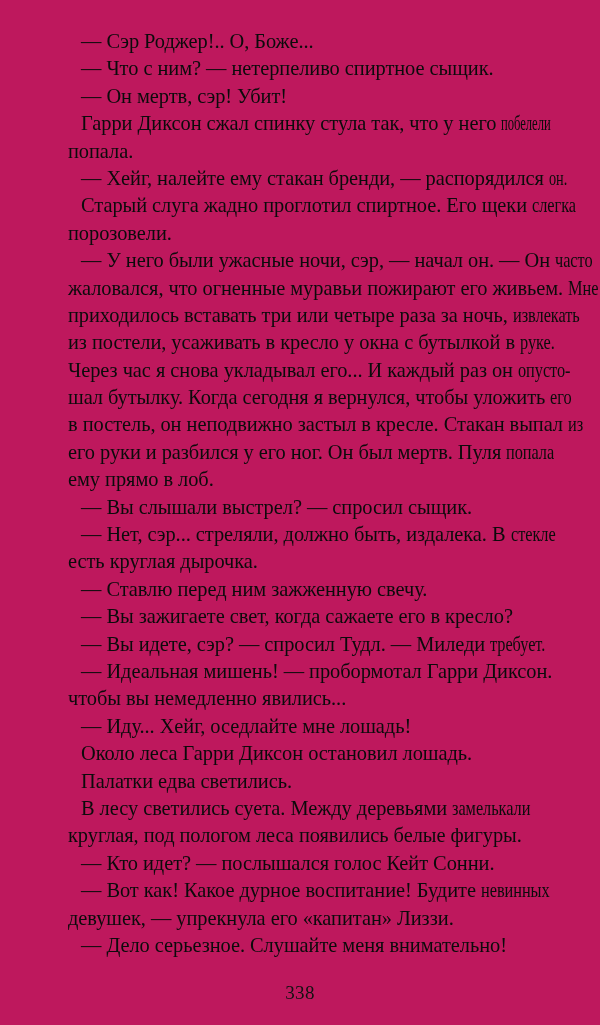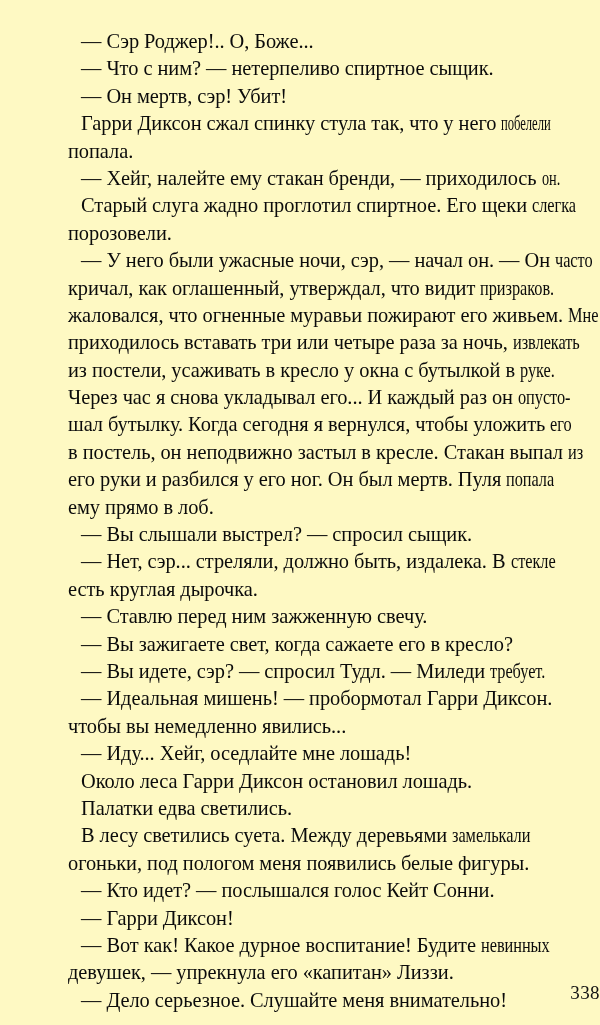--- a/index.html
+++ b/index.html
@@ -17,21 +17,21 @@
     color: #000000;
     -webkit-font-smoothing: none;
   }
 
   #page {
     position: absolute;
     left: 0;
     top: 0;
     width: 600px;
     height: 1025px;
-    background: #fef9c3;
+    background: #be185d;
   }
 
   
   #text-block {
     position: absolute;
     left: 68px;
     top: 28px;
     width: 468px;
   }
 
@@ -59,65 +59,63 @@
   .sq-md  { transform: scaleX(0.80); }
   .sq-lg  { transform: scaleX(0.70); }
   .sq-xl  { transform: scaleX(0.62); }
 
   
   #folio {
     position: absolute;
     top: 982px;
     left: 0;
     width: 600px;
-    text-align: right;
+    text-align: center;
     font-size: 19px;
     color: #121212;
     letter-spacing: 0.4px;
   }
 </style>
 </head>
 <body>
 
 <div id="page">
 
   <div id="text-block">
       <div class="line indent"><span>— Сэр Роджер!.. О, Боже...</span></div>
       <div class="line indent"><span>— Что с ним? — нетерпеливо спиртное сыщик.</span></div>
       <div class="line indent"><span>— Он мертв, сэр! Убит!</span></div>
       <div class="line indent"><span>Гарри Диксон сжал спинку стула так, что у него </span><span class="squeeze sq-xl">побелели</span></div>
       <div class="line"><span>попала.</span></div>
-      <div class="line indent"><span>— Хейг, налейте ему стакан бренди, — приходилось </span><span class="squeeze sq-lg">он.</span></div>
+      <div class="line indent"><span>— Хейг, налейте ему стакан бренди, — распорядился </span><span class="squeeze sq-lg">он.</span></div>
       <div class="line indent"><span>Старый слуга жадно проглотил спиртное. Его щеки </span><span class="squeeze sq-md">слегка</span></div>
       <div class="line"><span>порозовели.</span></div>
       <div class="line indent"><span>— У него были ужасные ночи, сэр, — начал он. — Он </span><span class="squeeze sq-md">часто</span></div>
-      <div class="line"><span>кричал, как оглашенный, утверждал, что видит </span><span class="squeeze sq-md">призраков.</span></div>
       <div class="line"><span>жаловался, что огненные муравьи пожирают его живьем. </span><span class="squeeze sq-md">Мне</span></div>
       <div class="line"><span>приходилось вставать три или четыре раза за ночь, </span><span class="squeeze sq-md">извлекать</span></div>
       <div class="line"><span>из постели, усаживать в кресло у окна с бутылкой в </span><span class="squeeze sq-md">руке.</span></div>
       <div class="line"><span>Через час я снова укладывал его... И каждый раз он </span><span class="squeeze sq-md">опусто-</span></div>
       <div class="line"><span>шал бутылку. Когда сегодня я вернулся, чтобы уложить </span><span class="squeeze sq-md">его</span></div>
       <div class="line"><span>в постель, он неподвижно застыл в кресле. Стакан выпал </span><span class="squeeze sq-md">из</span></div>
       <div class="line"><span>его руки и разбился у его ног. Он был мертв. Пуля </span><span class="squeeze sq-md">попала</span></div>
       <div class="line"><span>ему прямо в лоб.</span></div>
       <div class="line indent"><span>— Вы слышали выстрел? — спросил сыщик.</span></div>
       <div class="line indent"><span>— Нет, сэр... стреляли, должно быть, издалека. В </span><span class="squeeze sq-md">стекле</span></div>
       <div class="line"><span>есть круглая дырочка.</span></div>
       <div class="line indent"><span>— Ставлю перед ним зажженную свечу.</span></div>
       <div class="line indent"><span>— Вы зажигаете свет, когда сажаете его в кресло?</span></div>
       <div class="line indent"><span>— Вы идете, сэр? — спросил Тудл. — Миледи </span><span class="squeeze sq-md">требует.</span></div>
       <div class="line indent"><span>— Идеальная мишень! — пробормотал Гарри Диксон.</span></div>
       <div class="line"><span>чтобы вы немедленно явились...</span></div>
       <div class="line indent"><span>— Иду... Хейг, оседлайте мне лошадь!</span></div>
       <div class="line indent"><span>Около леса Гарри Диксон остановил лошадь.</span></div>
       <div class="line indent"><span>Палатки едва светились.</span></div>
       <div class="line indent"><span>В лесу светились суета. Между деревьями </span><span class="squeeze sq-md">замелькали</span></div>
-      <div class="line"><span>огоньки, под пологом меня появились белые фигуры.</span></div>
+      <div class="line"><span>круглая, под пологом леса появились белые фигуры.</span></div>
       <div class="line indent"><span>— Кто идет? — послышался голос Кейт Сонни.</span></div>
-      <div class="line indent"><span>— Гарри Диксон!</span></div>
       <div class="line indent"><span>— Вот как! Какое дурное воспитание! Будите </span><span class="squeeze sq-md">невинных</span></div>
       <div class="line"><span>девушек, — упрекнула его «капитан» Лиззи.</span></div>
       <div class="line indent"><span>— Дело серьезное. Слушайте меня внимательно!</span></div>
     </div>
 
   <div id="folio">338</div>
 
 </div>
 
 </body></html>

